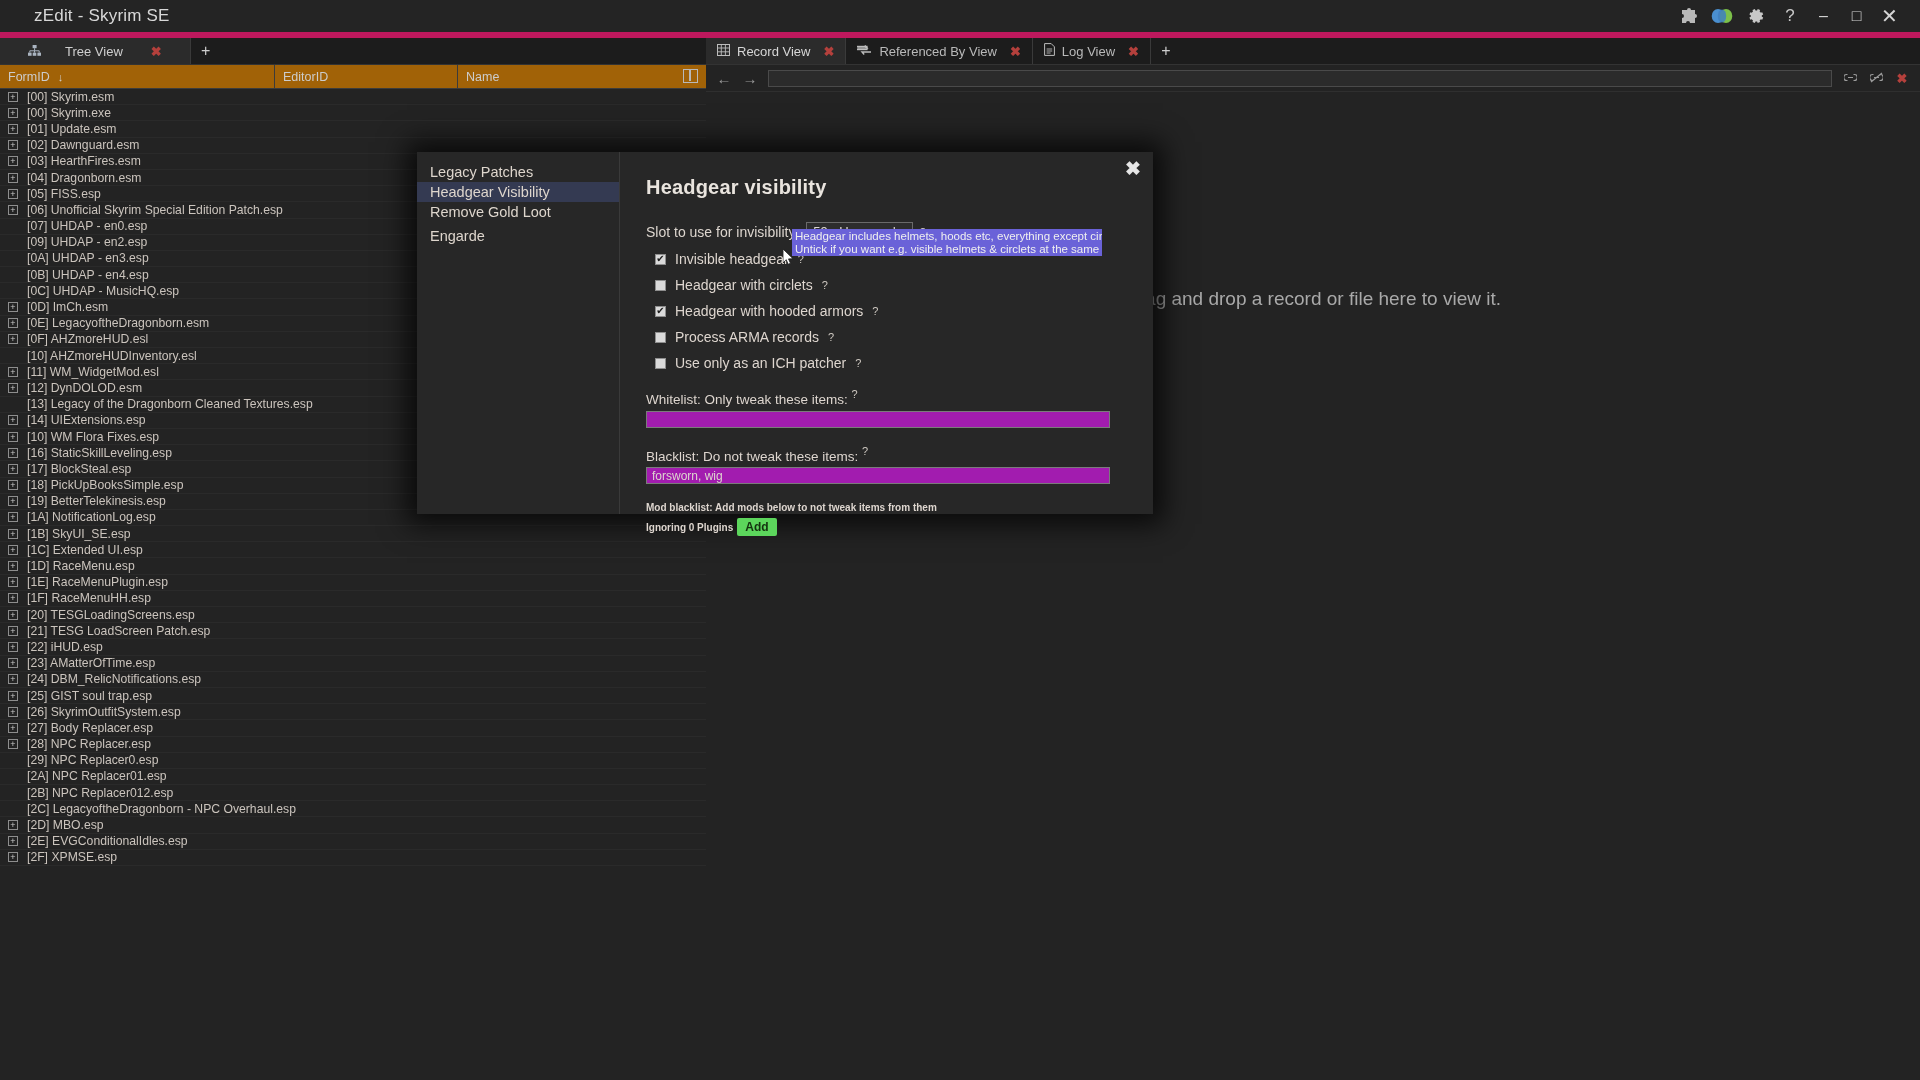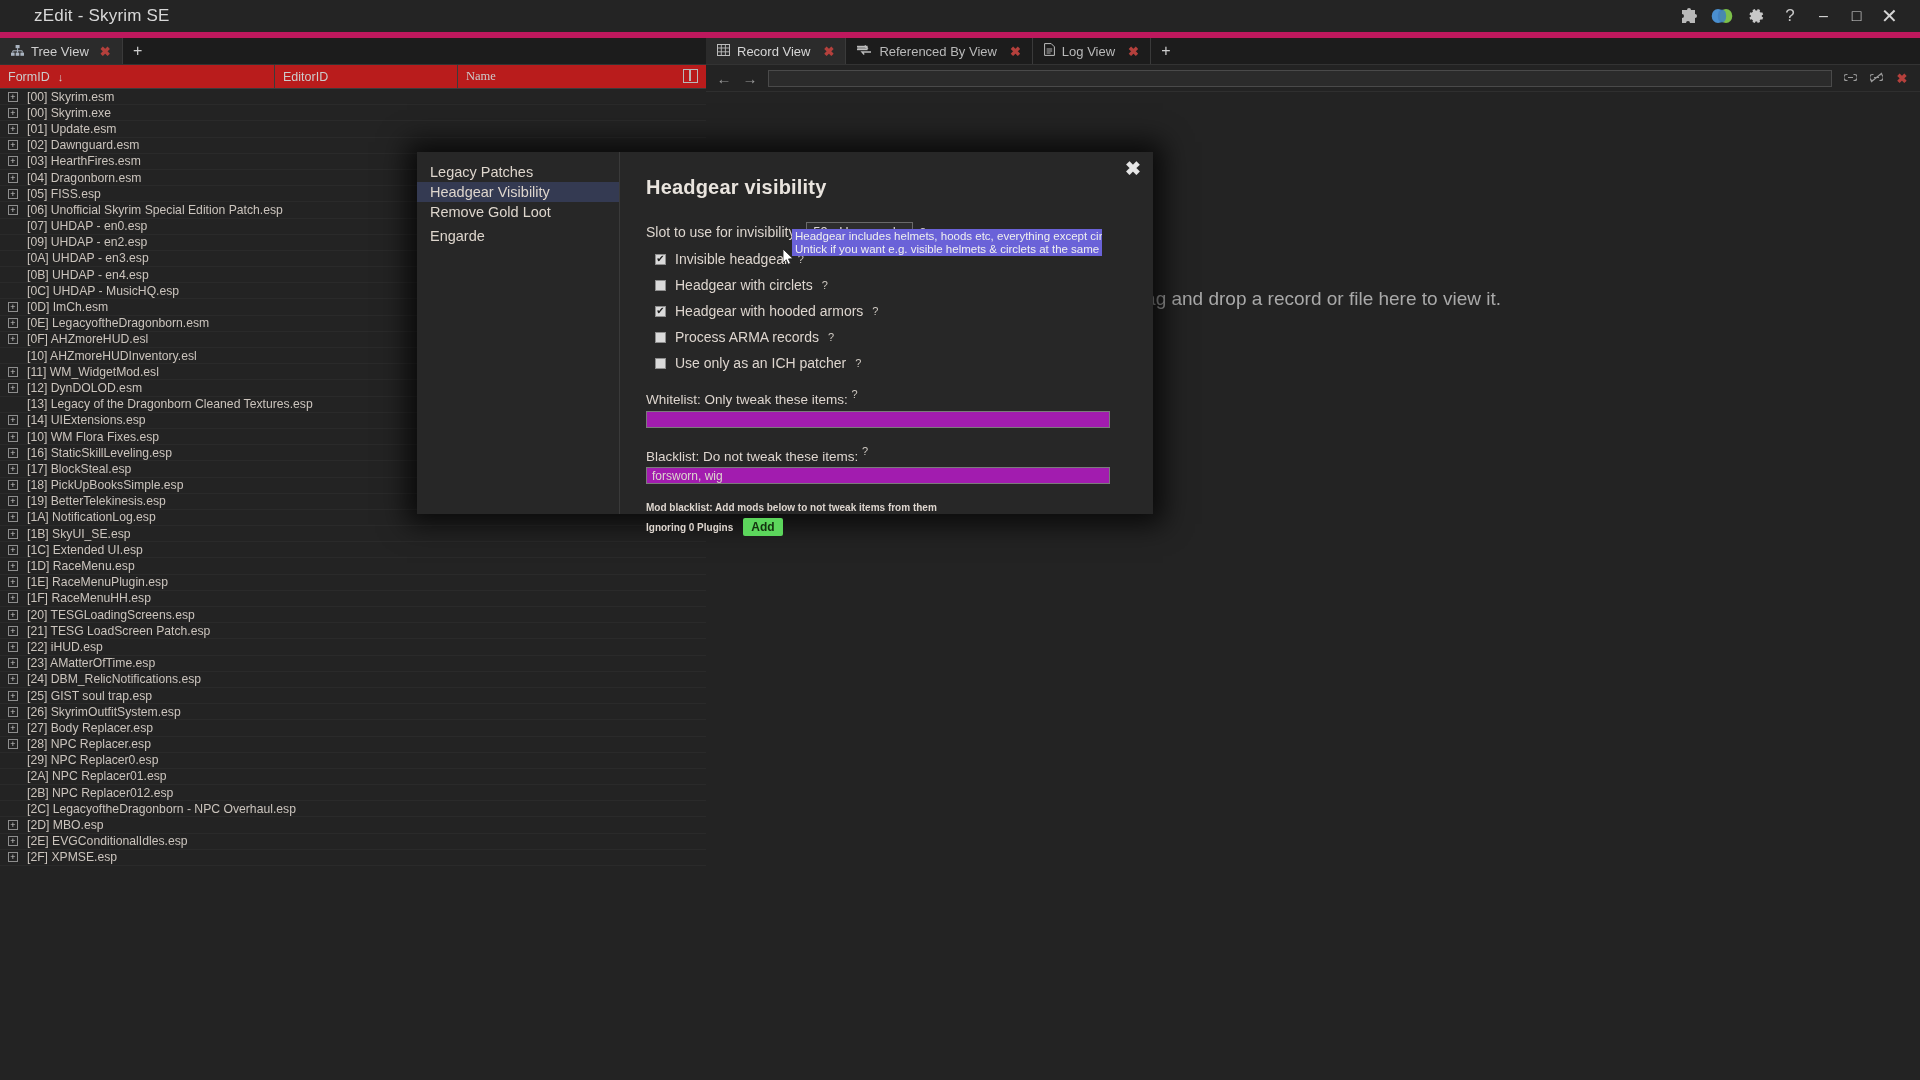--- a/index.html
+++ b/index.html
@@ -29,36 +29,36 @@
     color: #d5d5d5; font-size: 16px; }
   .win-btn.close { font-size: 20px; }
 
   
   .left-pane { position: absolute; left: 0; top: 38px; width: 706px; height: 1042px; background: #232323; }
   .tabstrip {
     height: 27px; background: #1c1c1c; display: flex; align-items: stretch;
     border-bottom: 1px solid #333;
   }
   .tab {
-    display: flex; align-items: center; gap: 7px; padding: 0 11px;
+    display: flex; align-items: center; gap: 24px; padding: 0 28px;
     background: #2b2b2b; color: #cfcfcf; font-size: 13px;
     border-right: 1px solid #3a3a3a;
   }
   .tab .tab-x { color: #b4403c; font-size: 13px; font-weight: bold; margin-left: 4px; }
   .tab-add { display: flex; align-items: center; justify-content: center; width: 30px;
     color: #cfcfcf; font-size: 16px; }
   .strip-filler { flex: 1; background: #1c1c1c; }
 
   
-  .colhead { display: flex; height: 24px; background: #b91c1c; border-bottom: 1px solid #3b3b3b; }
+  .colhead { display: flex; height: 24px; background: #a16207; border-bottom: 1px solid #3b3b3b; }
   .col { color: #cccccc; font-size: 12.5px; display: flex; align-items: center;
     padding-left: 8px; border-right: 1px solid #3b3b3b; }
   .col.c1 { width: 275px; }
   .col.c2 { width: 183px; }
-  .col.c3 { flex: 1; position: relative; border-right: none; font-family: Liberation Serif, serif; }
+  .col.c3 { flex: 1; position: relative; border-right: none; }
   .col .sortarrow { margin-left: 8px; font-size: 11px; color: #cfcfcf; }
   .col-btn { position: absolute; right: 8px; top: 4px; width: 15px; height: 14px;
     border: 1.5px solid #b9b9b9; }
   .col-btn::after { content:""; position:absolute; left: 5px; top: -1px; width: 1.5px; height: 12px; background: #b9b9b9; }
 
   
   .tree { position: relative; }
   .trow { height: 16.2px; display: flex; align-items: center;
     border-bottom: 1px solid #2a2a2a; padding-left: 8px; }
   .trow .plus {
@@ -122,21 +122,21 @@
 
   .field-block { margin-top: 17px; }
   .field-label { color: #ded6cf; font-size: 13.5px; }
   .field-input {
     margin-top: 4px; width: 464px; height: 17px; background: #a21caf;
     border: 1px solid #7b7b7b; color: #ded6cf; font-size: 12px;
     padding: 0 5px; display: flex; align-items: center;
   }
   .mod-block { margin-top: 18px; }
   .mod-line { color: #ded6cf; font-size: 10px; font-weight: bold; }
-  .mod-row2 { margin-top: 5px; display: flex; align-items: center; gap: 10px; }
+  .mod-row2 { margin-top: 5px; display: flex; align-items: center; gap: 4px; }
   .btn-add { background: #5cd65c; color: #14320f; font-size: 12px; font-weight: bold;
     padding: 2px 8px; border-radius: 2px; }
 
   .tooltip {
     position: absolute; left: 792px; top: 229px; width: 310px;
     background: #6a62d8; color: #efefef; font-size: 11.5px; line-height: 12.6px;
     padding: 1px 3px; white-space: nowrap; overflow: hidden;
   }
   .cursor { position: absolute; left: 783px; top: 249px; width: 12px; height: 18px; }
 </style>

